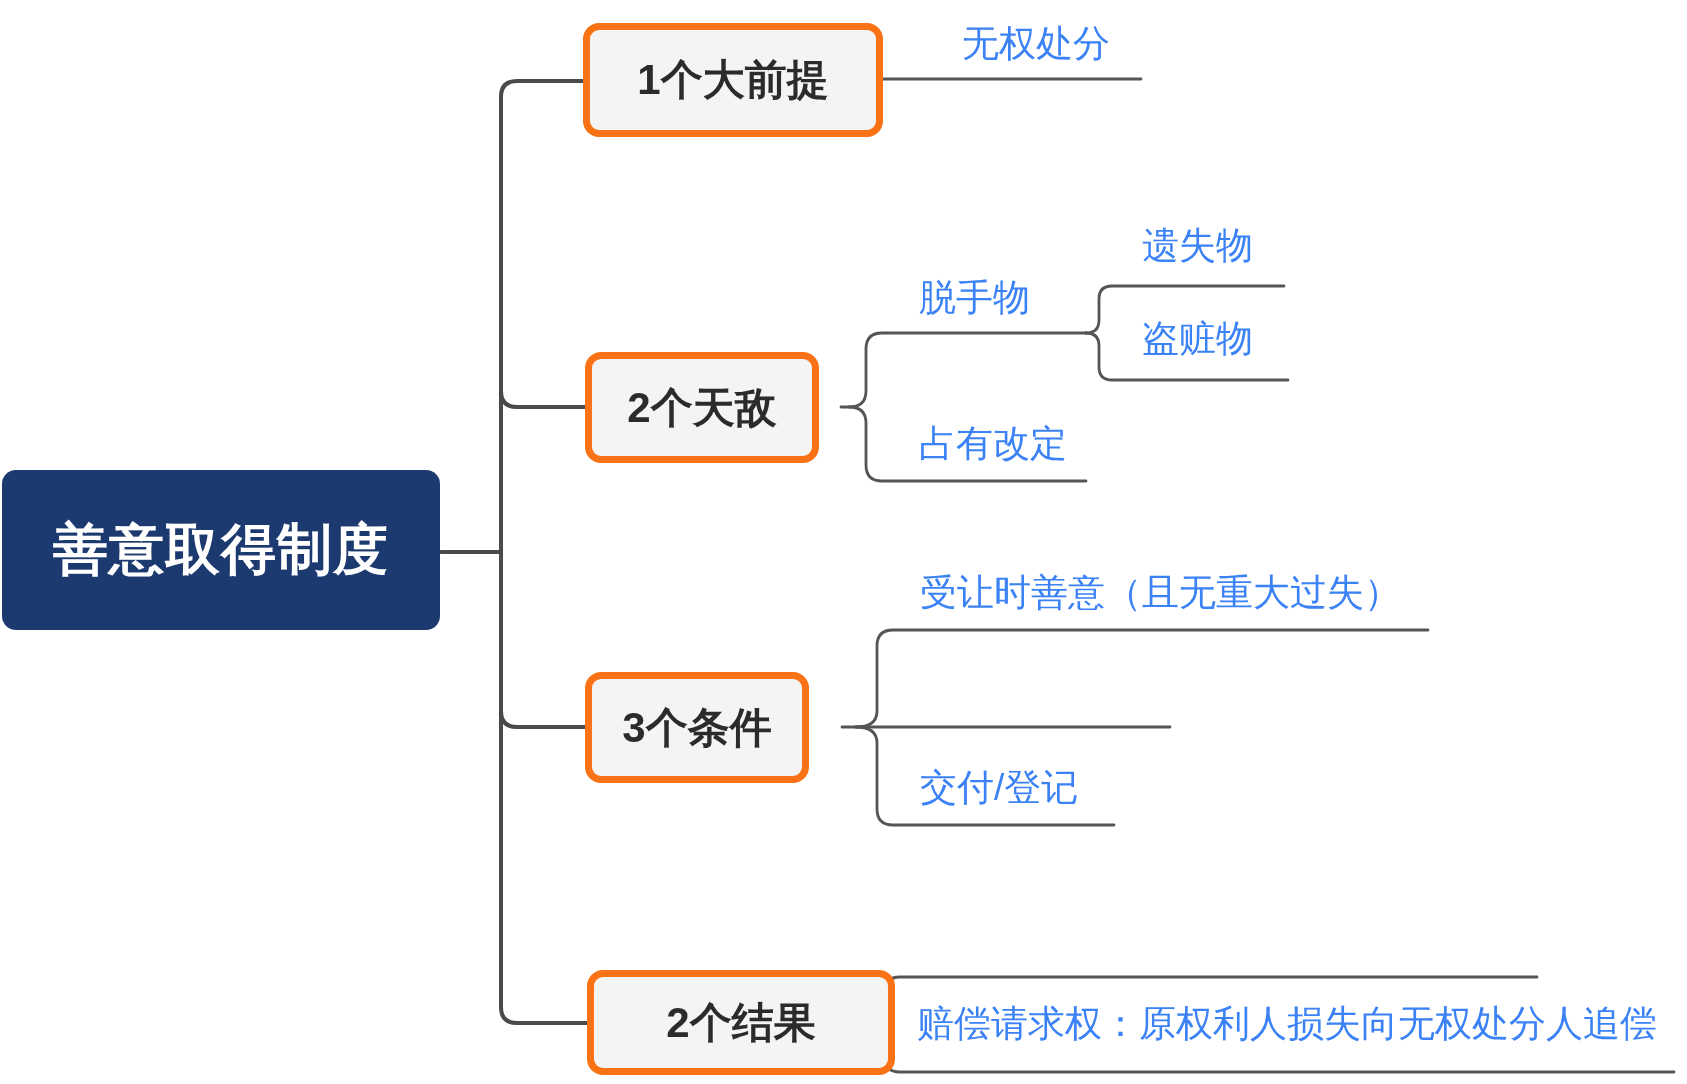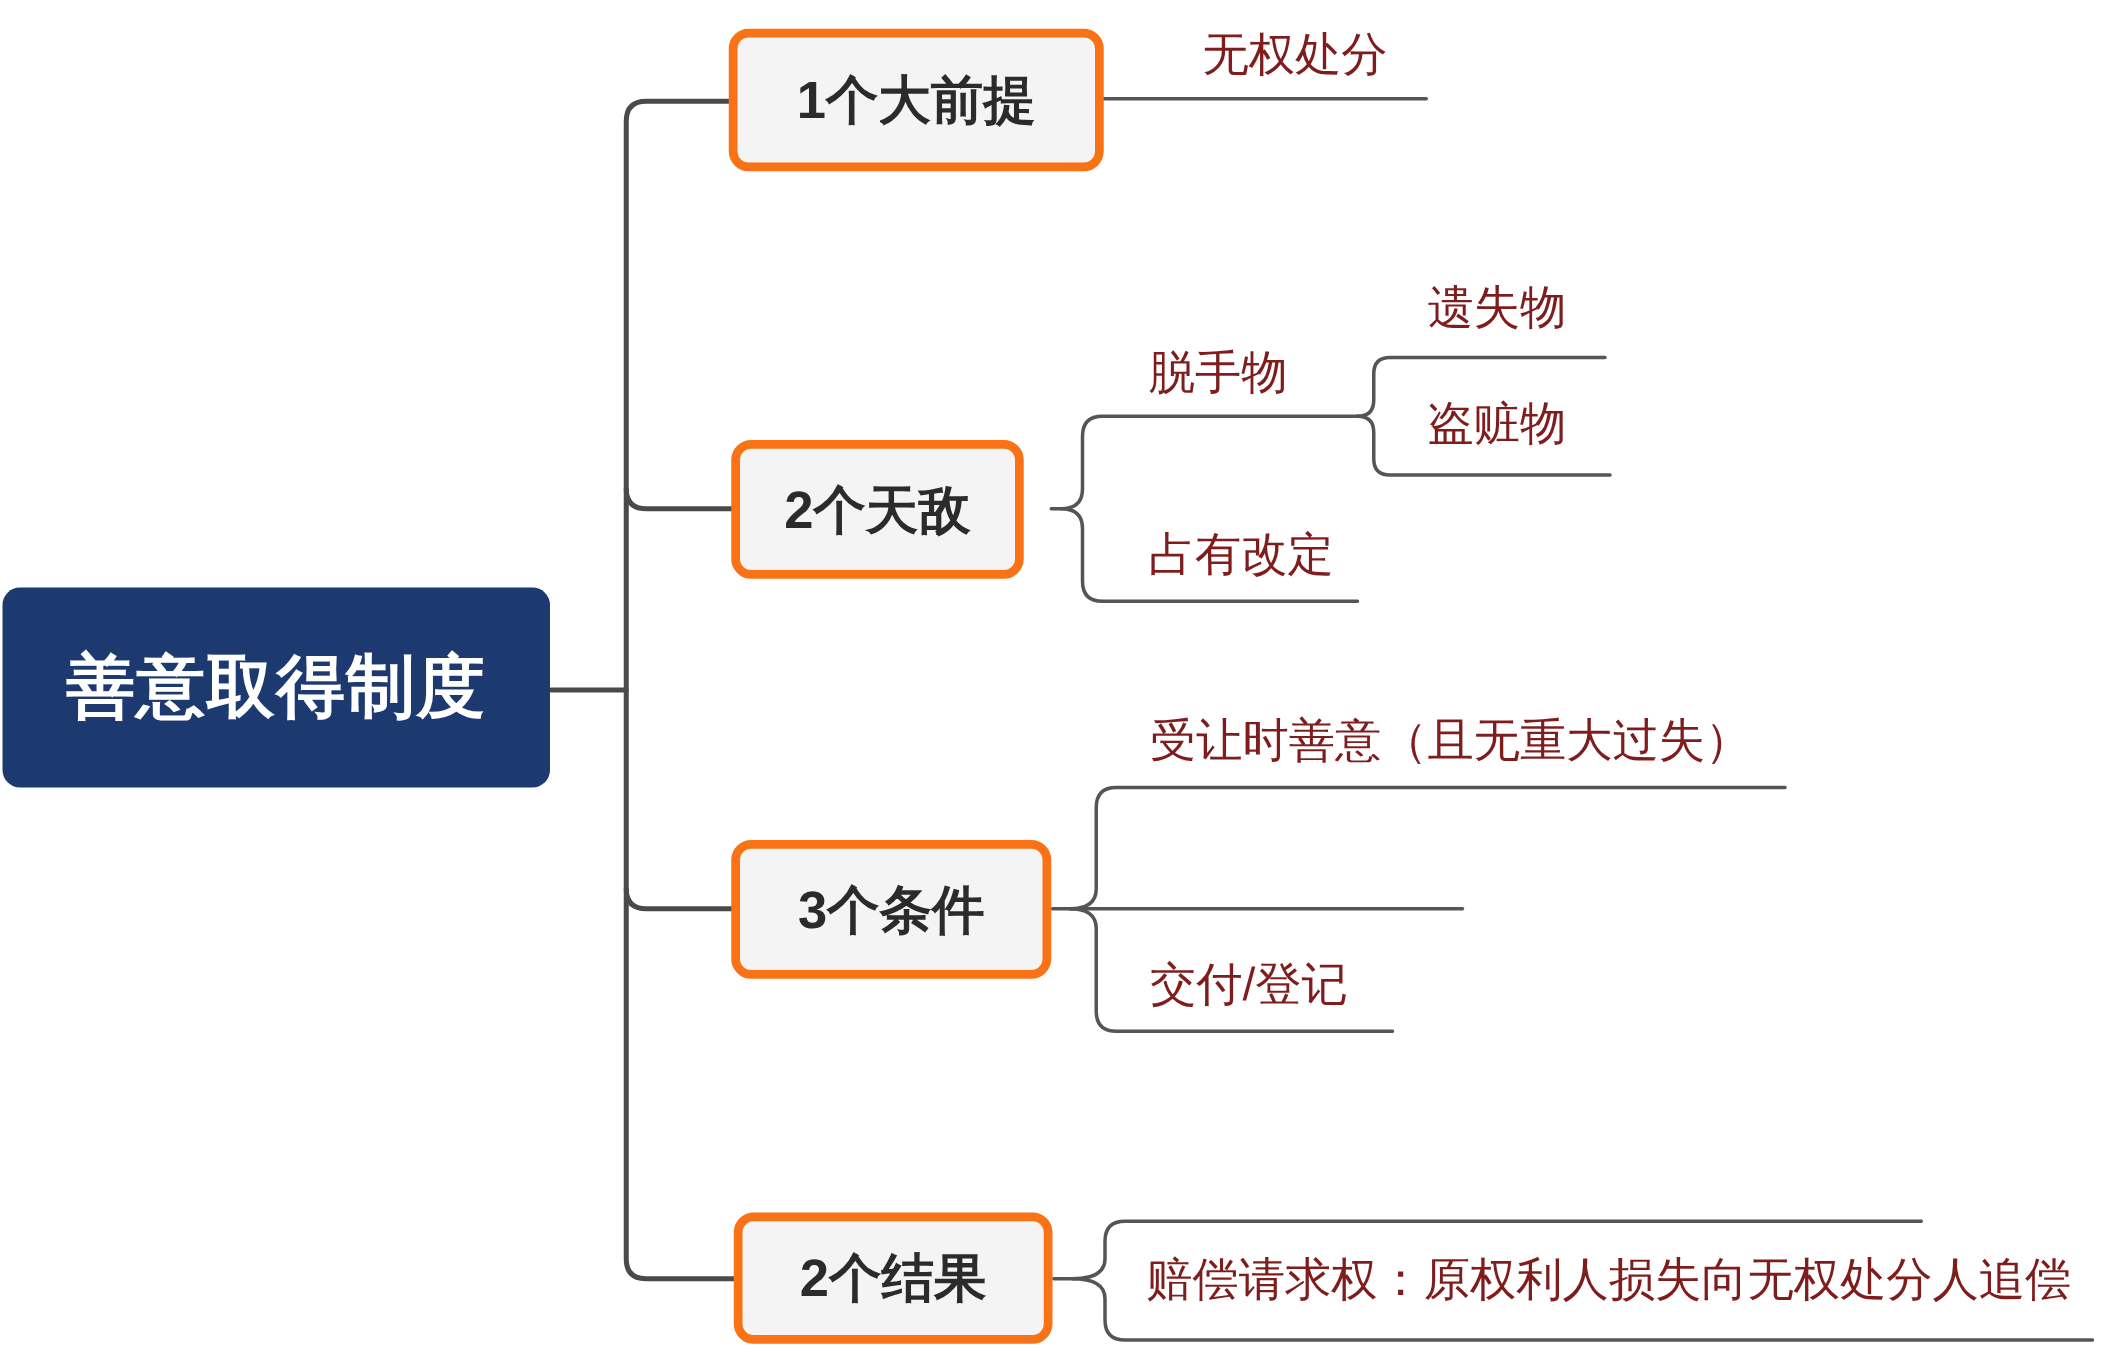--- a/index.html
+++ b/index.html
@@ -30,21 +30,21 @@
   }
   .branch-node{
     background:#f4f4f4;
     border:7px solid #f97316;
     border-radius:16px;
     color:#2b2b2b;
     font-size:42px;font-weight:bold;
   }
   .topic{
     position:absolute;
-    color:#7f1d1d;
+    color:#3b82f6;
     font-size:37px;
     line-height:1.15;
     white-space:nowrap;
   }
 </style>
 </head>
 <body>
 
 <div class="stage">
 
@@ -79,25 +79,25 @@
   </div>
 
   <div class="node branch-node" style="left:583px;top:23px;width:300px;height:114px;">
     <span>1个大前提</span>
   </div>
 
   <div class="node branch-node" style="left:585px;top:352px;width:234px;height:111px;">
     <span>2个天敌</span>
   </div>
 
-  <div class="node branch-node" style="left:585px;top:672px;width:256px;height:111px;">
+  <div class="node branch-node" style="left:585px;top:672px;width:224px;height:111px;">
     <span>3个条件</span>
   </div>
 
-  <div class="node branch-node" style="left:587px;top:970px;width:255px;height:105px;">
+  <div class="node branch-node" style="left:587px;top:970px;width:308px;height:105px;">
     <span>2个结果</span>
   </div>
 
   <div class="topic" style="left:962px;top:23px;">无权处分</div>
 
   <div class="topic" style="left:919px;top:277px;">脱手物</div>
 
   <div class="topic" style="left:1142px;top:225px;">遗失物</div>
 
   <div class="topic" style="left:1142px;top:318px;">盗赃物</div>

